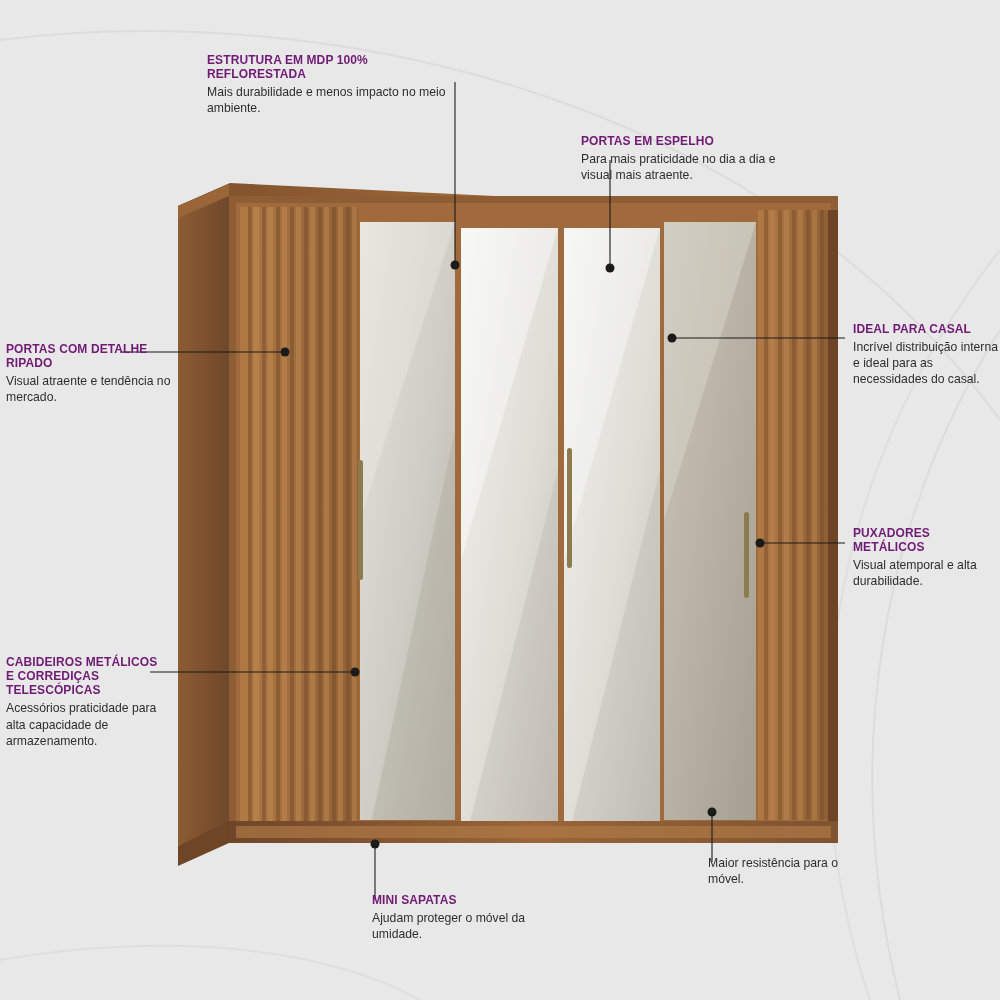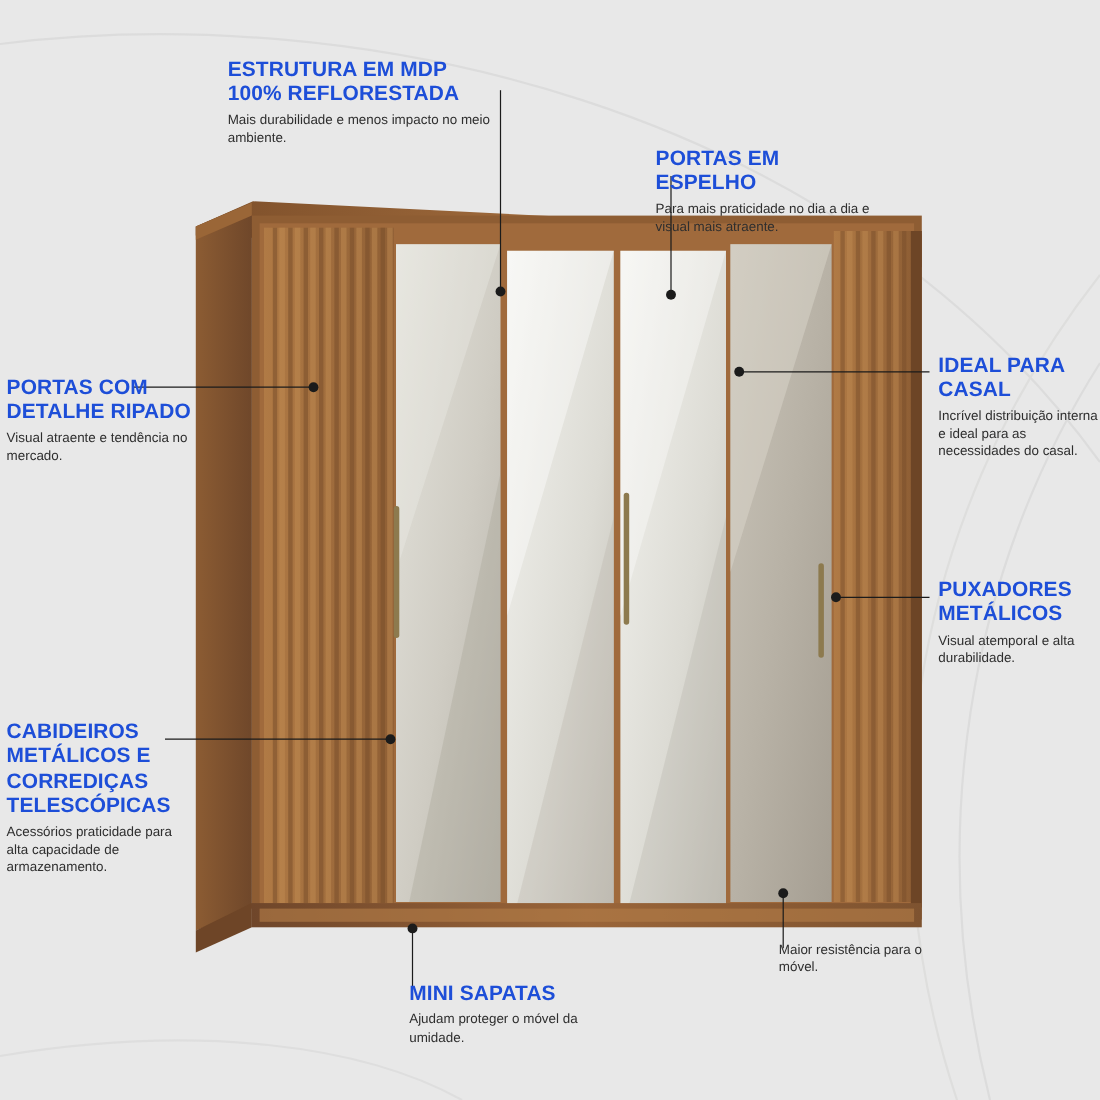--- a/index.html
+++ b/index.html
@@ -15,22 +15,22 @@
   
   .bg-arcs{position:absolute;inset:0;z-index:0;}
 
   
   .wardrobe{position:absolute;left:0;top:0;width:1000px;height:1000px;z-index:1;}
 
   
   .callout{position:absolute;z-index:5;}
   .callout .title{
     font-weight:bold;
-    font-size:19px;
-    color:#1d4ed8;
+    font-size:12px;
+    color:#701a75;
     line-height:1.18;
     letter-spacing:.1px;
   }
   .callout .desc{
     font-size:12.2px;
     color:#2e2e2e;
     line-height:1.32;
     margin-top:3px;
   }
   .badge{
@@ -201,21 +201,21 @@
       <circle cx="375" cy="844" r="4.5"></circle>
       <circle cx="712" cy="812" r="4.5"></circle>
     </g>
   </svg>
 
   <div class="callout" style="left:207px;top:53px;width:250px;">
     <div class="title">ESTRUTURA EM MDP 100% REFLORESTADA</div>
     <div class="desc">Mais durabilidade e menos impacto no meio ambiente.</div>
   </div>
 
-  <div class="callout" style="left:596px;top:134px;width:200px;">
+  <div class="callout" style="left:581px;top:134px;width:200px;">
     <div class="title">PORTAS EM ESPELHO</div>
     <div class="desc">Para mais praticidade no dia a dia e visual mais atraente.</div>
   </div>
 
   <div class="callout" style="left:6px;top:342px;width:170px;">
     <div class="title">PORTAS COM DETALHE RIPADO</div>
     <div class="desc">Visual atraente e tendência no mercado.</div>
   </div>
 
   <div class="callout" style="left:853px;top:322px;width:145px;">

